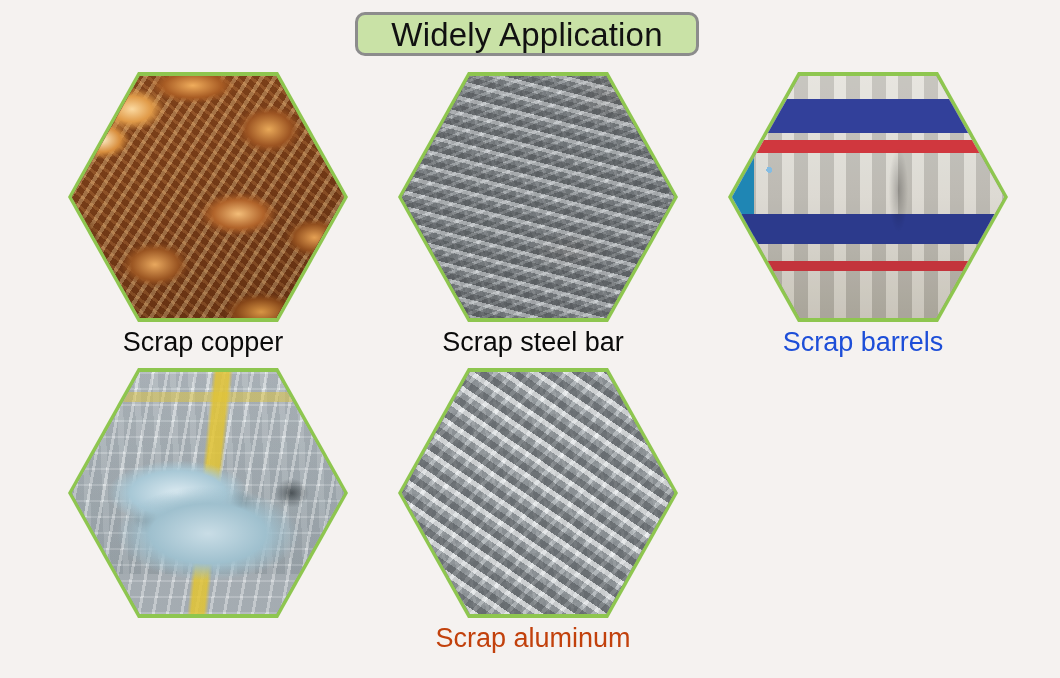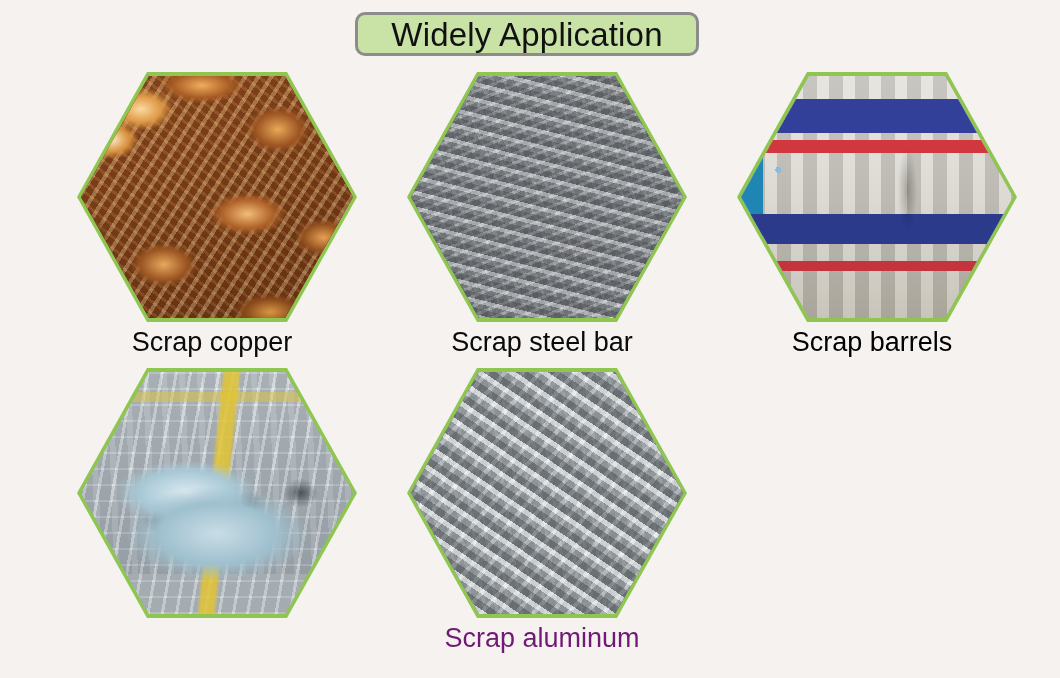--- a/index.html
+++ b/index.html
@@ -36,21 +36,21 @@
     font-weight: 400;
     color: #111111;
     letter-spacing: 0.2px;
     line-height: 1;
     white-space: nowrap;
   }
 
   
   #grid {
     position: absolute;
-    left: 9px;
+    left: 0;
     top: 72px;
     width: 976px;
     height: 606px;
     text-decoration: underline;
   }
 
   .cell {
     position: absolute;
     width: 290px;
     height: 300px;
@@ -252,34 +252,34 @@
     </div>
     <div class="caption" style="color: rgb(10, 10, 10);">Scrap steel bar</div>
   </div>
 
   <div class="cell r0 c2">
     <div class="hex-outer" style="background: rgb(142, 198, 79);">
       <div class="hex-inner">
         <div class="photo tex-barrels"></div>
       </div>
     </div>
-    <div class="caption" style="color: #000000;">Scrap barrels</div>
+    <div class="caption" style="color: #1d4ed8;">Scrap barrels</div>
   </div>
 
   <div class="cell r1 c0">
     <div class="hex-outer" style="background: rgb(142, 198, 79);">
       <div class="hex-inner">
         <div class="photo tex-car"></div>
       </div>
     </div>
   </div>
 
   <div class="cell r1 c1">
     <div class="hex-outer" style="background: rgb(142, 198, 79);">
       <div class="hex-inner">
         <div class="photo tex-alu"></div>
       </div>
     </div>
-    <div class="caption" style="color: #701a75;">Scrap aluminum</div>
+    <div class="caption" style="color: #c2410c;">Scrap aluminum</div>
   </div>
 
 
 </div>
 
 </body></html>

